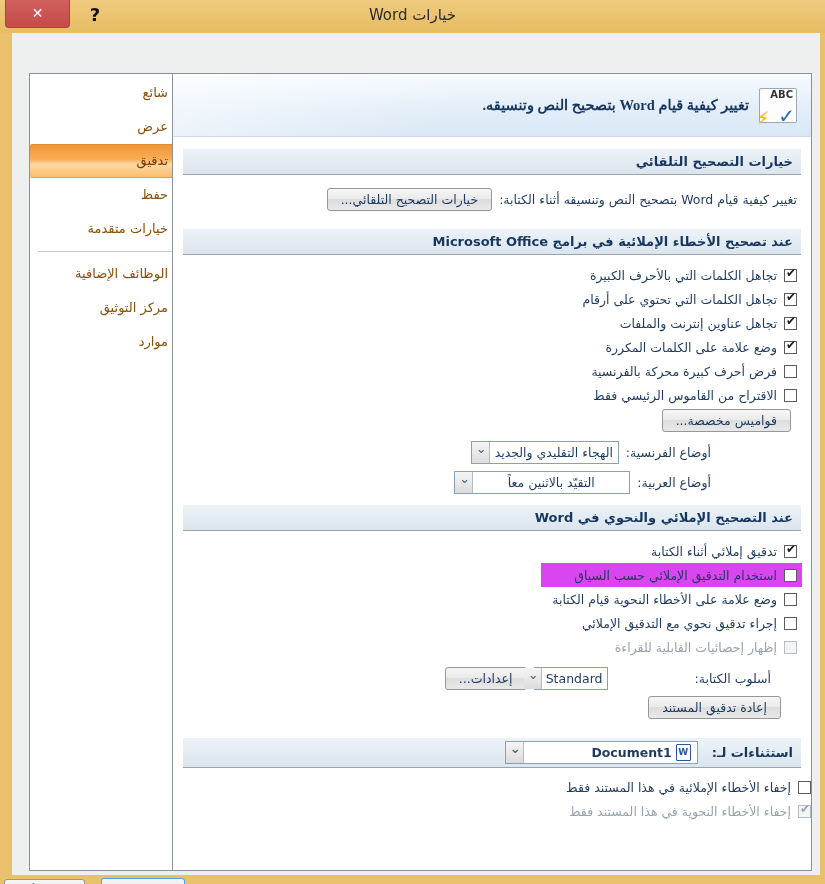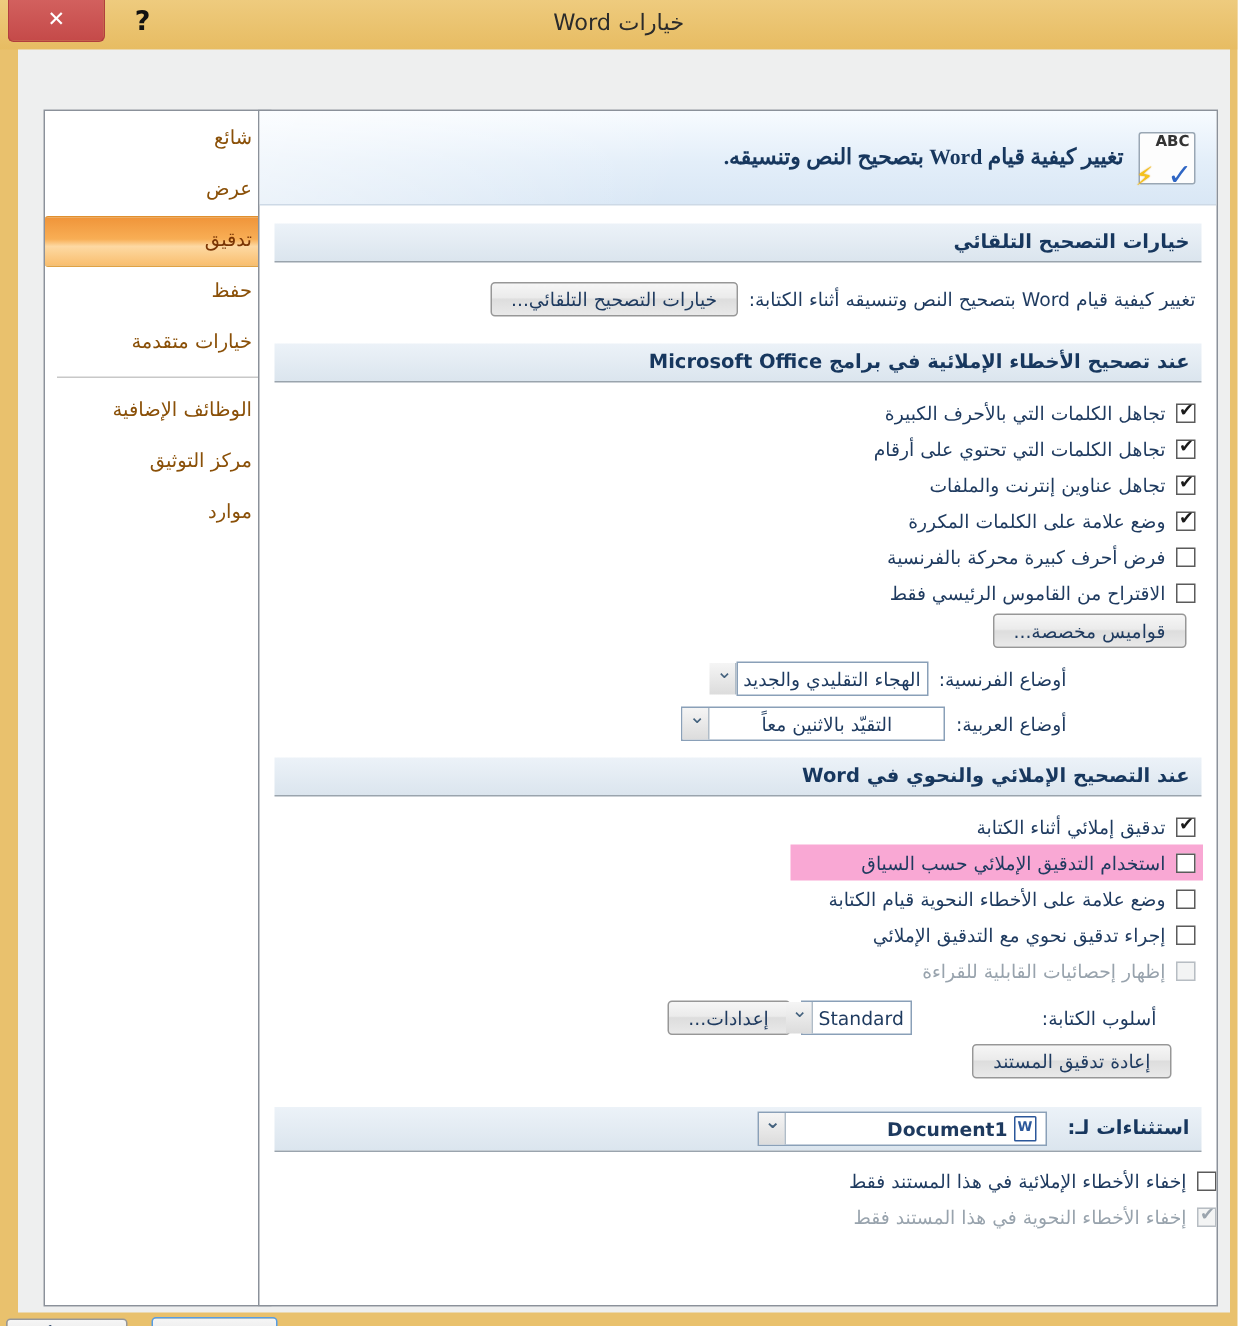--- a/index.html
+++ b/index.html
@@ -56,21 +56,21 @@
     border-bottom:1px solid #9aa4ad;
     font-weight:bold;font-size:13px;color:#17375e;white-space:nowrap;}
   .mt12{margin-top:12px}.mt13{margin-top:13px}.mt18{margin-top:18px}.mt11{margin-top:11px}.mt8{margin-top:8px}.mt6{margin-top:6px}.mt2{margin-top:2px}
   .mt19{margin-top:19px}.mt7{margin-top:7px}
   
   .row{display:flex;align-items:center;gap:7px;height:24px;}
   .ind0{margin-right:14px}.ind1{margin-right:20px}.ind2{margin-right:100px}
   .ind3{margin-right:40px}.ind4{margin-right:30px}.ind5{}
   .lbl{font-size:12.5px;color:#1e3a5f;white-space:nowrap;}
   .dis{color:#98a3ad;}
-  .hl{width:max-content;background:#f9a8d4;padding:0 5px 0 47px;margin-right:9px;}
+  .hl{width:max-content;background:#d946ef;padding:0 5px 0 33px;margin-right:9px;}
   
   .cb{width:13px;height:13px;background:#fff;border:1px solid #5b5b5b;
     position:relative;flex:none;box-sizing:border-box;}
   .cb.checked::before{content:"✔";position:absolute;top:-4px;right:0px;
     font-size:12px;color:#1a1a1a;}
   .cb.disabled{border-color:#b7bdc3;background:#f3f4f4;}
   .cb.disabled.checked::before{color:#9aa4ad;}
   
   .btn{display:inline-block;background:linear-gradient(180deg,#f6f6f6 0%,#ebebeb 45%,#dddddd 50%,#e9e9e9 100%);
     border:1px solid #979797;border-radius:3px;color:#1e3a5f;font-size:12.5px;
@@ -78,21 +78,21 @@
   .btnrow{height:auto;}
   
   .combo{height:23px;box-sizing:border-box;border:1px solid #8aa0b8;background:#fff;
     display:flex;align-items:center;font-size:12.5px;color:#1e3a5f;}
   .combo .val{flex:1;text-align:center;white-space:nowrap;padding:0 4px;}
   .combo .arrow{width:17px;align-self:stretch;flex:none;
     background:linear-gradient(180deg,#f5f5f5 0%,#dcdcdc 100%);
     border-right:1px solid #b0bcc7;position:relative;}
   .combo .arrow::before{content:"⌄";position:absolute;top:-1px;left:4px;
     font-size:13px;color:#44627e;}
-  .w156{width:128px}.w176{width:176px}.w74{width:74px}.w193{width:193px}
+  .w156{width:148px}.w176{width:176px}.w74{width:74px}.w193{width:193px}
   .gap80{margin-left:80px}
   
   .docicon{width:13px;height:15px;border:1px solid #2b579a;background:#fff;flex:none;
     color:#2b579a;font-size:9px;font-weight:bold;text-align:center;line-height:14px;
     border-radius:1px;margin:0 6px 0 4px;font-family:"DejaVu Sans",sans-serif;}
   .xband{height:29px;display:flex;align-items:center;gap:14px;line-height:normal;}
   .spacer{flex:1;}
   
   .okbtn{position:absolute;top:845px;right:635px;width:84px;height:23px;
     border-color:#569de5;text-align:center;line-height:17px;box-sizing:border-box;}

